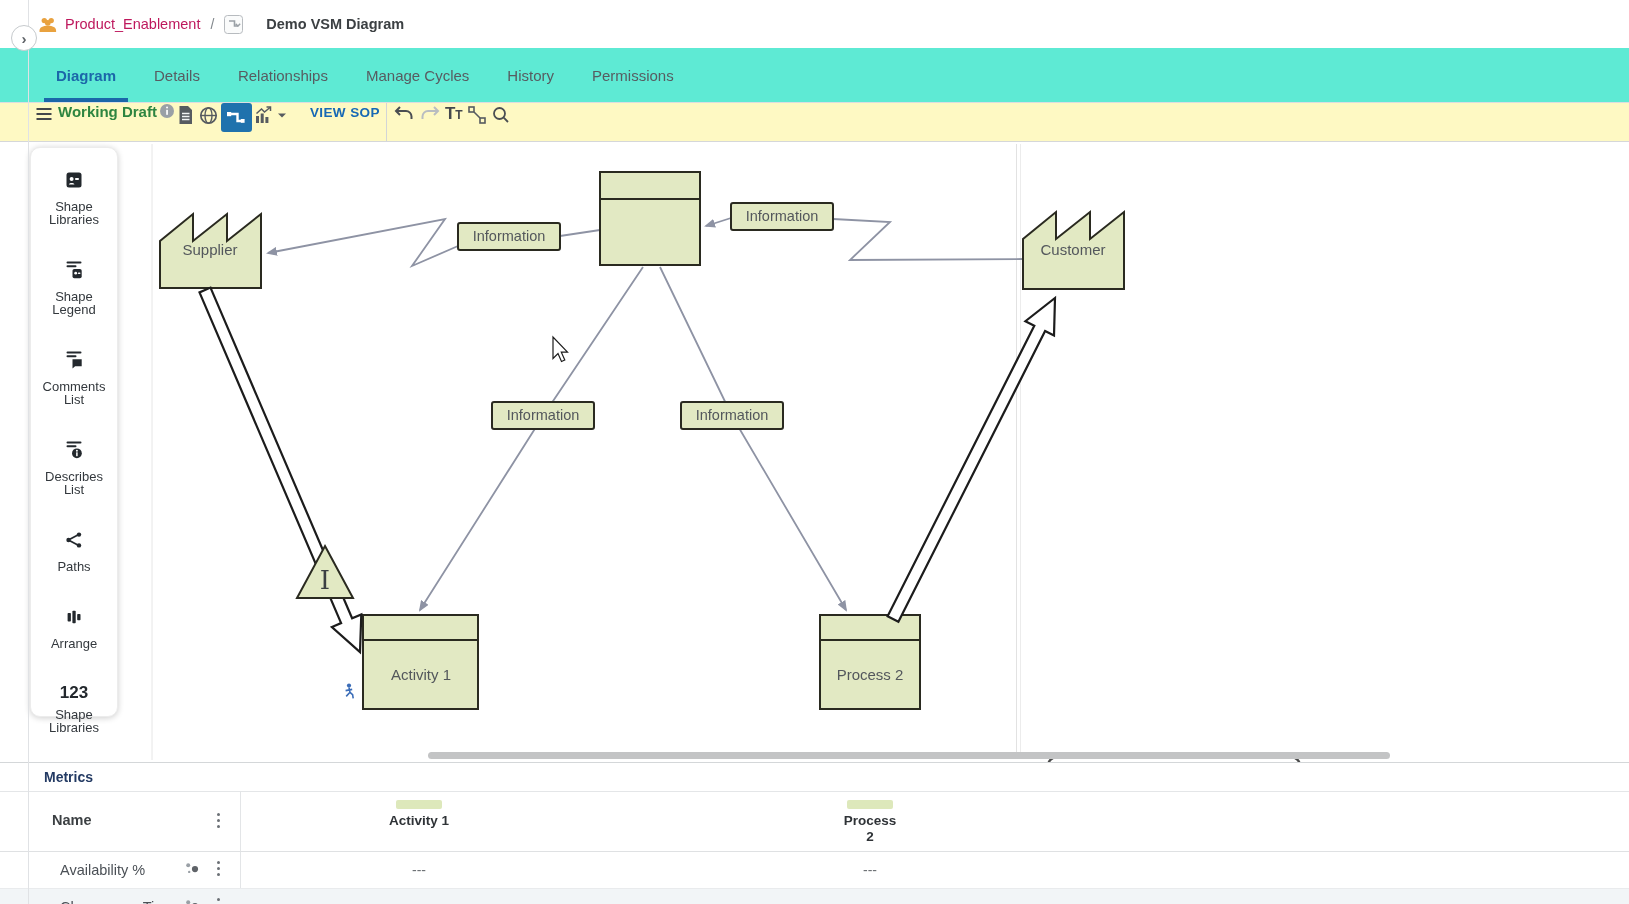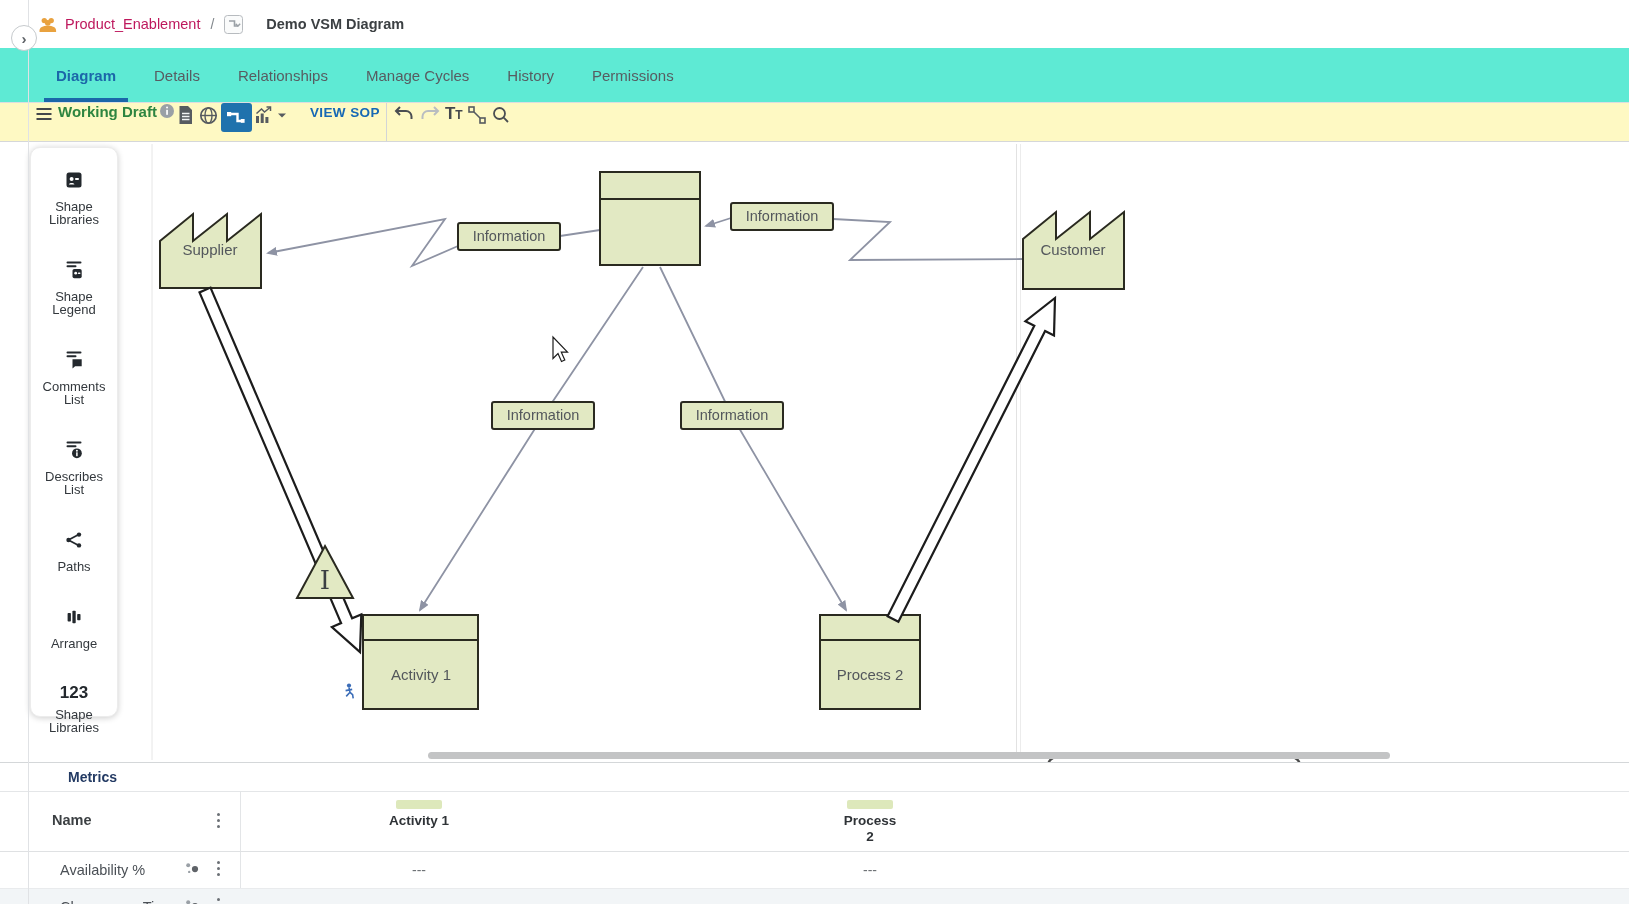--- a/index.html
+++ b/index.html
@@ -41,21 +41,21 @@
   
   .side-card{position:absolute;left:30px;top:5px;width:88px;height:570px;background:#fff;border:1px solid #ececec;
     border-radius:10px;box-shadow:0 1px 6px rgba(0,0,0,.2);z-index:4;display:flex;flex-direction:column;
     align-items:center;padding-top:22px;gap:34px;box-sizing:border-box;}
   .sb-item{display:flex;flex-direction:column;align-items:center;gap:6px;width:100%;color:#23282d;cursor:pointer;}
   .sb-label{font-size:13px;line-height:13px;color:#33383d;text-align:center;width:76px;}
   .sb-num{font-size:17px;font-weight:bold;color:#23282d;line-height:18px;}
 
   
   .metrics{position:relative;height:142px;border-top:1px solid #d4d7d9;background:#fff;}
-  .metrics-title-row{height:28px;display:flex;align-items:center;padding-left:68px;border-bottom:1px solid #e4e6e8;}
+  .metrics-title-row{height:28px;display:flex;align-items:center;padding-left:44px;border-bottom:1px solid #e4e6e8;}
   .metrics-title{font-size:14px;font-weight:bold;color:#233a63;}
   .m-colsep{position:absolute;left:240px;top:28px;height:114px;width:1px;background:#e3e5e7;}
   .m-header{height:59px;position:relative;border-bottom:1px solid #dfe1e3;}
   .m-name-h{position:absolute;left:52px;top:20px;font-size:14.5px;font-weight:bold;color:#3c4043;}
   .m-kebab{position:absolute;top:50%;transform:translateY(-50%);background:none;border:none;cursor:pointer;padding:2px;}
   .m-col{position:absolute;transform:translateX(-50%);text-align:center;}
   .m-swatch{width:46px;height:9px;border-radius:2px;background:#dde8bb;margin:0 auto 4px;}
   .m-col-label{font-size:13.5px;font-weight:bold;color:#2f3337;width:62px;line-height:16px;margin:0 auto;}
   .mrow{height:36px;position:relative;border-bottom:1px solid #e9ebed;}
   .mrow.alt{background:#f2f5f7;}

